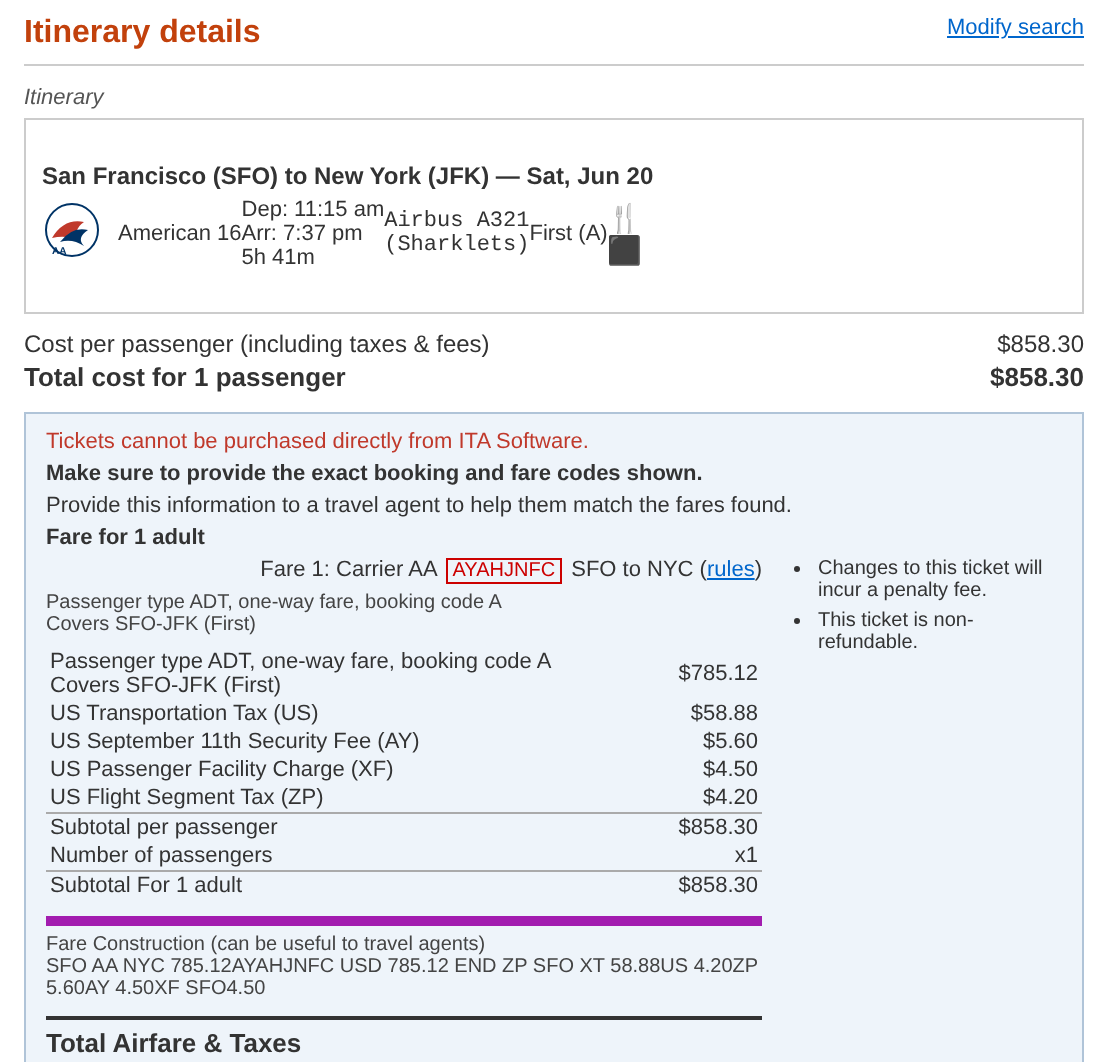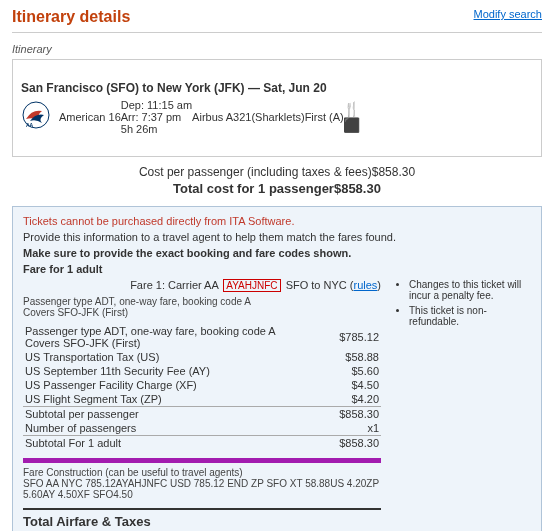--- a/index.html
+++ b/index.html
@@ -64,29 +64,30 @@
     .flight-col {
       display: flex;
       flex-direction: column;
       font-size: 11px;
     }
     .flight-col .value {
       color: #333;
     }
     .aircraft-col {
       display: flex;
-      flex-direction: row;
-      font-size: 11px;
+      flex-direction: column;
+      font-size: 11px;
+      font-family: Liberation Mono, monospace;
     }
     .cost-section {
       margin-bottom: 10px;
     }
     .cost-row {
       display: flex;
-      justify-content: center;
+      justify-content: space-between;
       font-size: 12px;
       margin-bottom: 2px;
     }
     .cost-row.total {
       font-weight: bold;
       font-size: 13px;
     }
     .buy-box {
       border: 1px solid #b0c4d8;
       background: #eef4fa;
@@ -238,21 +239,21 @@
         </svg>
       </div>
 
       <div class="flight-info">
         <div class="flight-col">
           <span class="value">American 16</span>
         </div>
         <div class="flight-col">
           <span class="value">Dep: 11:15 am</span>
           <span class="value">Arr: 7:37 pm</span>
-          <span class="value">5h 26m</span>
+          <span class="value">5h 41m</span>
         </div>
         <div class="aircraft-col">
           <span class="value">Airbus A321</span>
           <span class="value">(Sharklets)</span>
         </div>
         <div class="flight-col">
           <span class="value">First (A)</span>
         </div>
         <div class="flight-col">
           <span class="meal-icon" title="Meal">🍴</span>
@@ -268,22 +269,22 @@
       <span>$858.30</span>
     </div>
     <div class="cost-row total">
       <span>Total cost for 1 passenger</span>
       <span>$858.30</span>
     </div>
   </div>
 
   <div class="buy-box">
     <div class="warning-text">Tickets cannot be purchased directly from ITA Software.</div>
+    <div class="info-text bold-text">Make sure to provide the exact booking and fare codes shown.</div>
     <div class="info-text">Provide this information to a travel agent to help them match the fares found.</div>
-    <div class="info-text bold-text">Make sure to provide the exact booking and fare codes shown.</div>
     <div class="info-text bold-text" style="margin-top:4px;">Fare for 1 adult</div>
 
     <div class="buy-content">
 
       <div class="fare-table">
         <div class="fare-title">
           <span>Fare 1:</span>
           <span>Carrier AA</span>
           <span class="fare-code-box">AYAHJNFC</span>
           <span>SFO to NYC</span>

